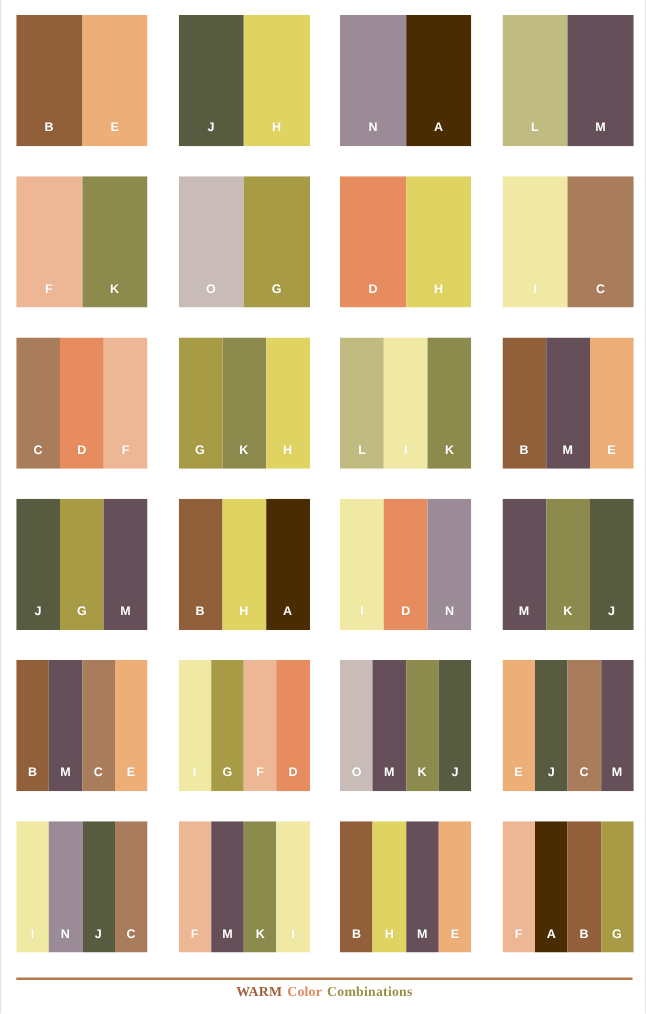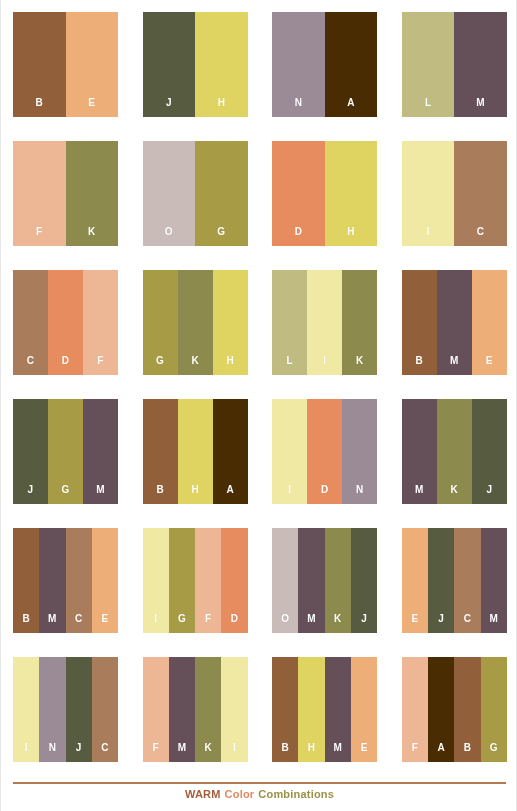--- a/index.html
+++ b/index.html
@@ -60,20 +60,21 @@
   }
   #footer {
     position: absolute;
     left: 0; top: 788px;
     width: 517px;
     text-align: center;
     font-size: 11px;
     font-weight: bold;
     letter-spacing: 0.2px;
     white-space: nowrap;
+    font-family: Liberation Serif, serif;
   }
   #footer .w-warm { color: #a4603c; }
   #footer .w-color { color: #e08a5e; }
   #footer .w-comb { color: #9a9148; }
   #footer span + span { margin-left: 4px; }
 </style>
 </head>
 <body>
 
 <div id="page">

